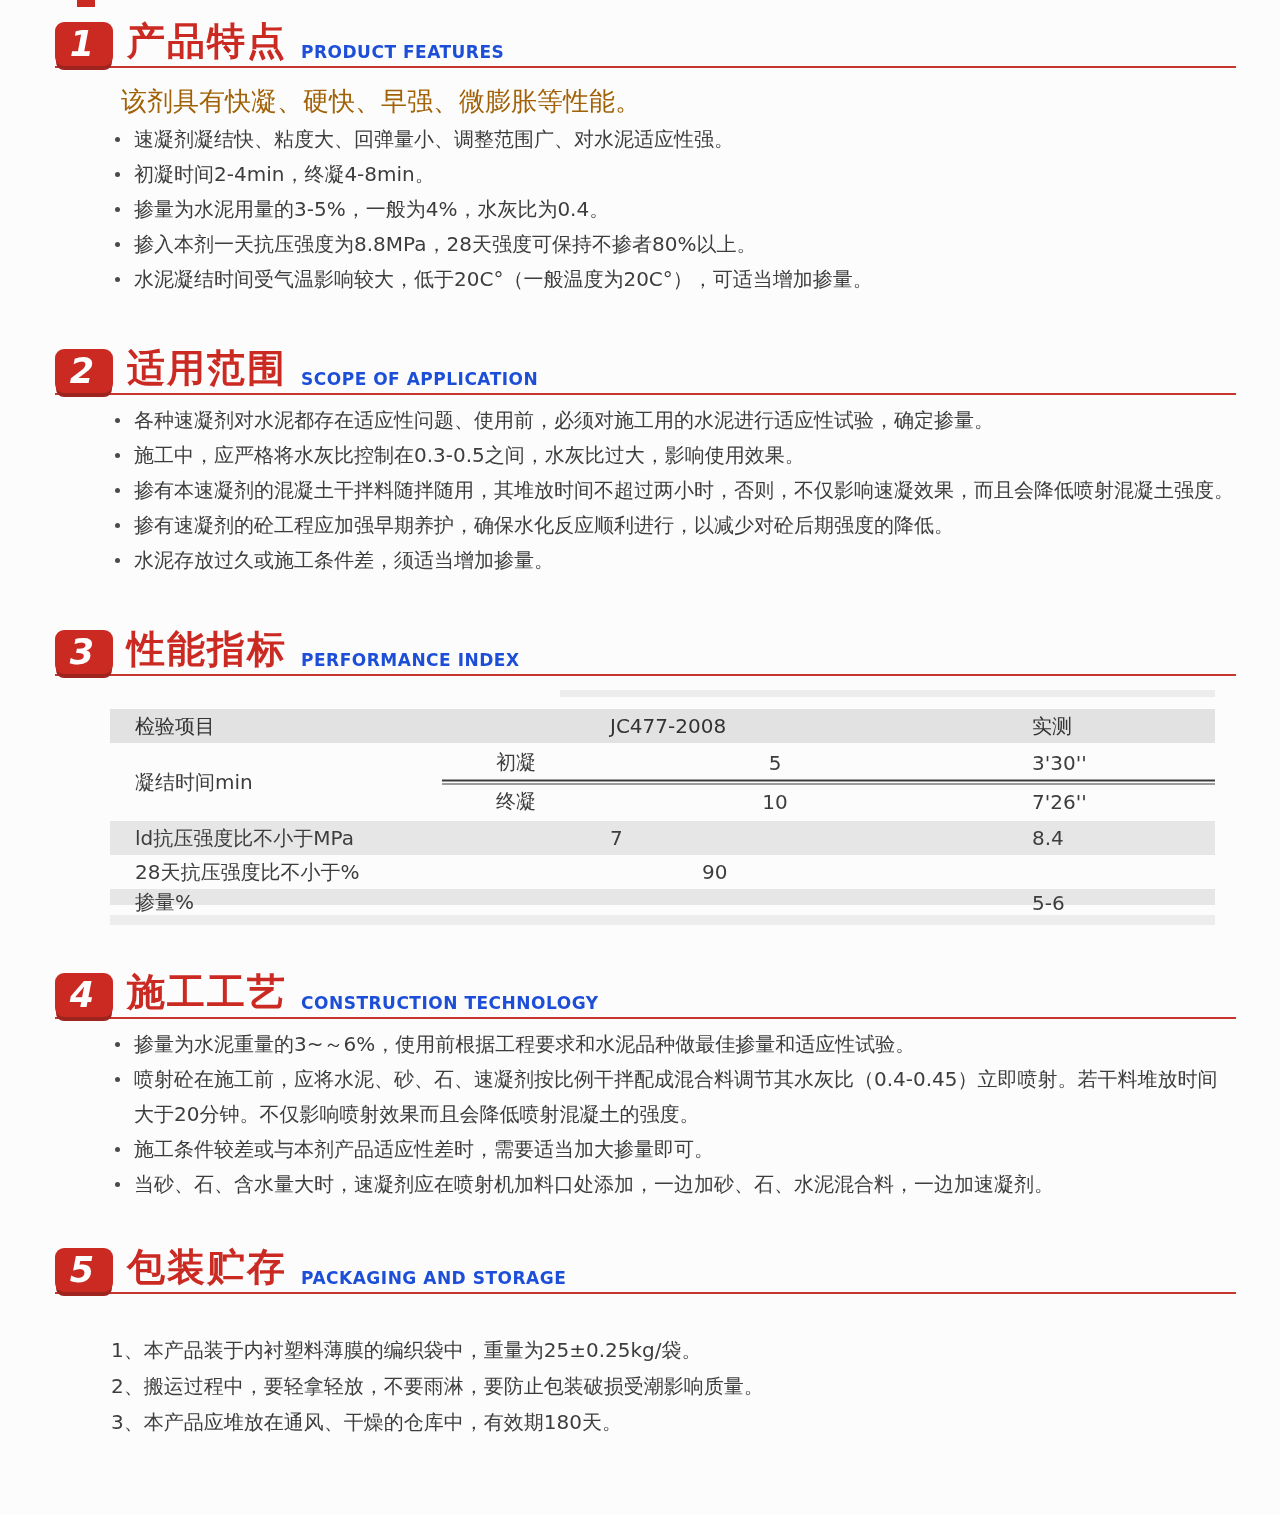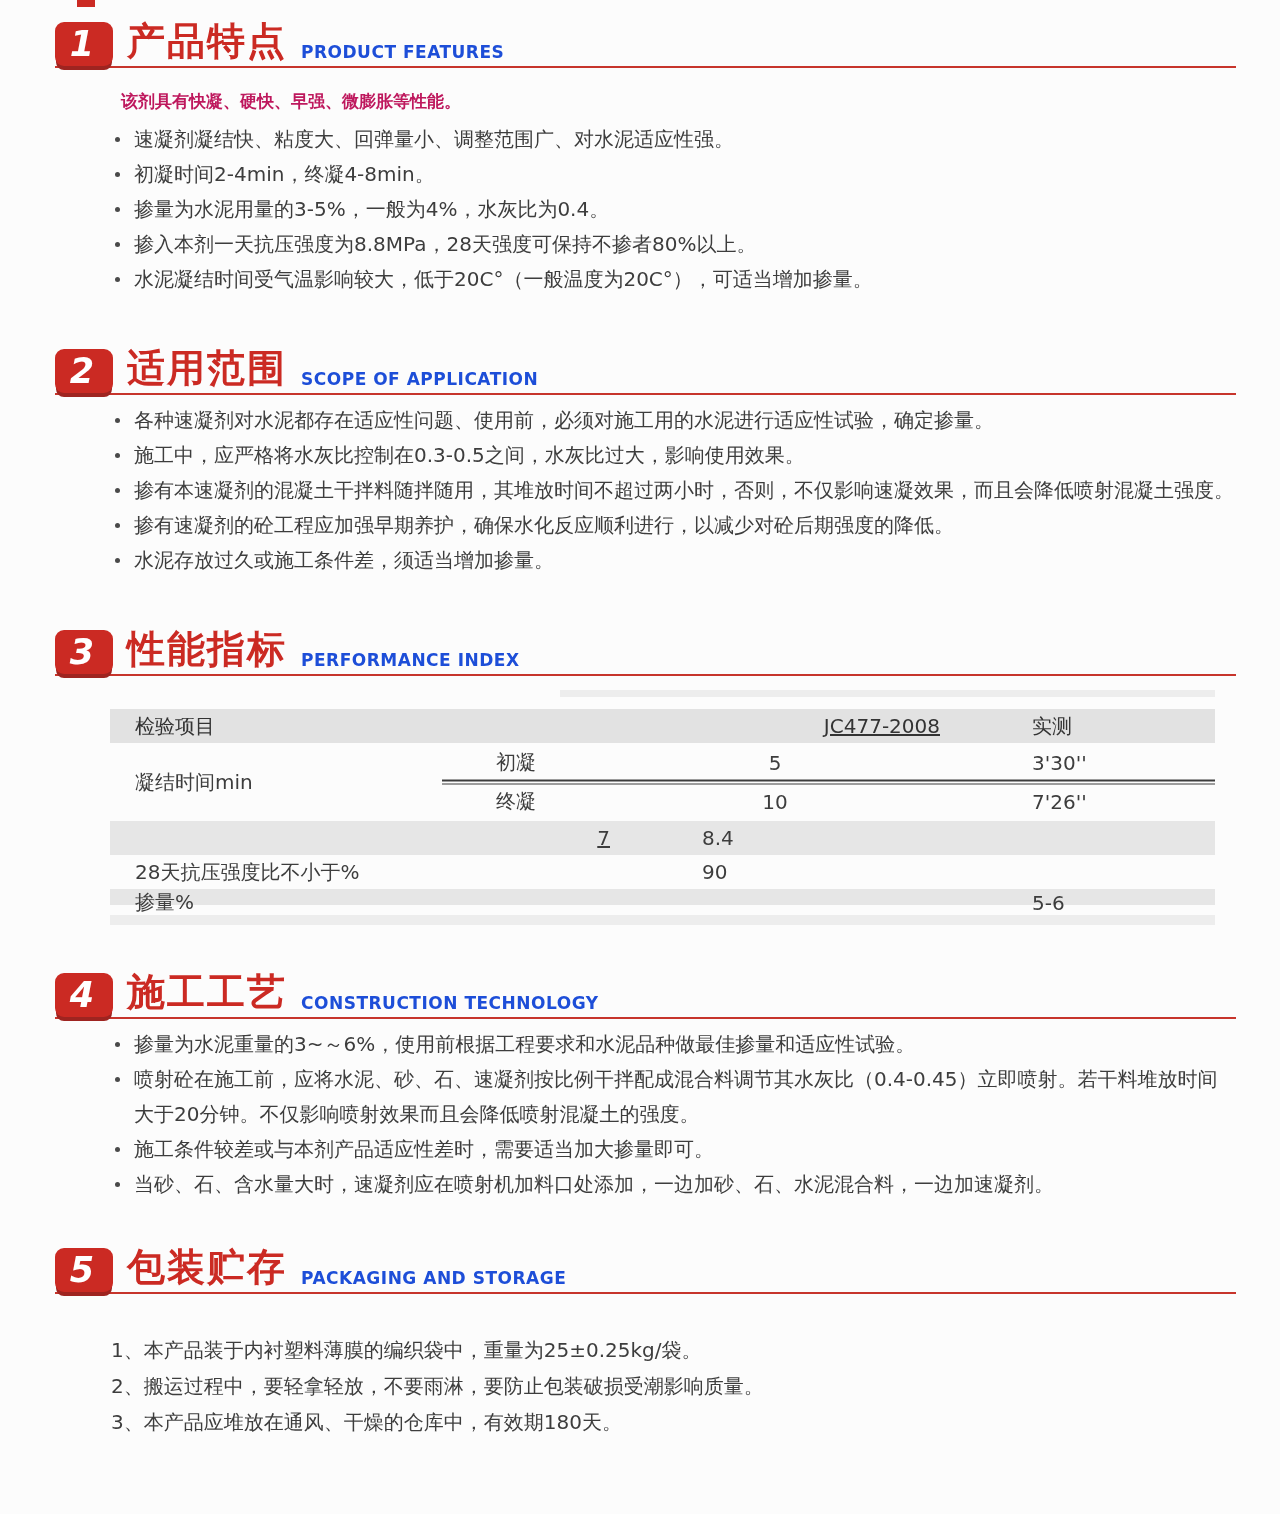--- a/index.html
+++ b/index.html
@@ -32,21 +32,21 @@
     font-size:38px; font-weight:bold; color:#cb2a23;
     letter-spacing:2px; line-height:1; margin-bottom:3px; white-space:nowrap;font-family:Liberation Mono, monospace;
   }
   .sec-subtitle {
     font-size:17px; font-weight:bold; color:#1d4ed8;
     letter-spacing:0.5px; margin-bottom:4px; white-space:nowrap;
   }
 
   .intro {
     margin:20px 0 0 66px;
-    font-size:17px; font-weight:bold; color:#be185d;
+    font-size:26px; font-weight:normal; color:#a16207;
     line-height:26px;
   }
   ul.bullets { list-style:none; margin:8px 0 0 56px; }
   ul.bullets li {
     position:relative; padding-left:23px;
     font-size:20px; line-height:35px; color:#3d3d3d;
   }
   ul.bullets li::before {
     content:""; position:absolute; left:4px; top:15px;
     width:5px; height:5px; border-radius:50%; background:#4a4a4a;
@@ -65,21 +65,21 @@
   .table-wrap { margin:14px 0 8px 55px; width:1105px; font-size:20px; }
   .t-strip-top { height:7px; background:#ededed; margin-left:450px; margin-bottom:12px; }
   .t-strip-bottom { height:10px; background:#ededed; margin-top:10px; }
   .t-row {
     display:grid; grid-template-columns:332px 168px 330px 1fr;
     align-items:center; height:34px;
   }
   .t-header { background:#e2e2e2; height:34px; font-weight:500; color:#333; }
   .gray { background:#e6e6e6; }
   .c1 { padding-left:25px; }
-  .c3 { text-align:right;text-decoration:underline; }
+  .c3 { text-align:left; }
   .c4 { padding-left:92px; }
   .t-group { display:grid; grid-template-columns:332px 1fr; }
   .g-label { display:flex; align-items:center; padding-left:25px; }
   .g-rows { position:relative; }
   .t-subrow {
     display:grid; grid-template-columns:168px 330px 1fr;
     align-items:center; height:39px;
   }
   .c2s { padding-left:54px; }
   .c3s { text-align:center; }
@@ -159,20 +159,21 @@
         <div class="t-subrow">
           <div class="c2s">终凝</div>
           <div class="c3s">10</div>
           <div class="c4s">7'26''</div>
         </div>
         <div class="g-divider"></div>
       </div>
     </div>
 
     <div class="t-row gray">
+      <div class="c1">ld抗压强度比不小于MPa</div>
       <div></div>
       <div class="c3">7</div>
       <div class="c4">8.4</div>
     </div>
     <div class="t-row">
       <div class="c1">28天抗压强度比不小于%</div>
       <div></div>
       <div class="c4">90</div>
     </div>
     <div class="t-row gray row-last">

